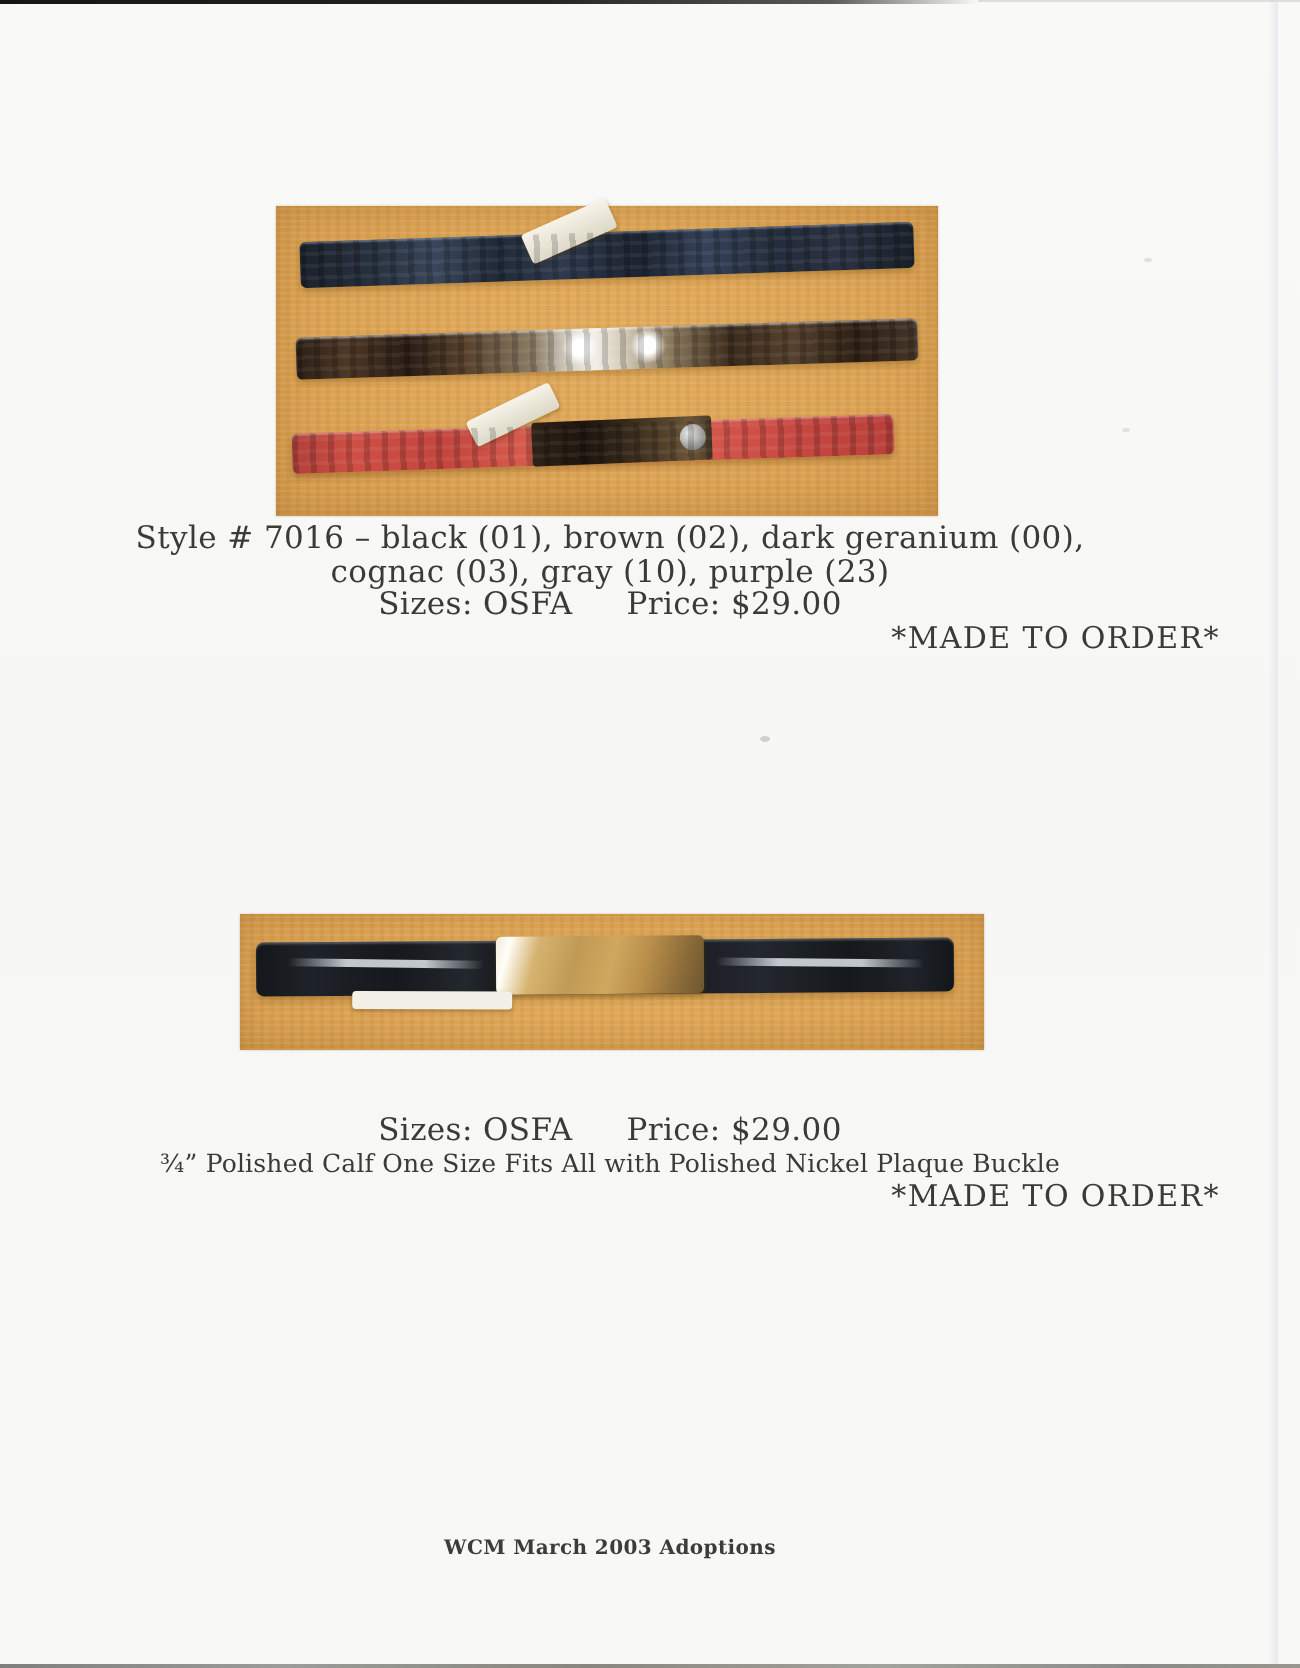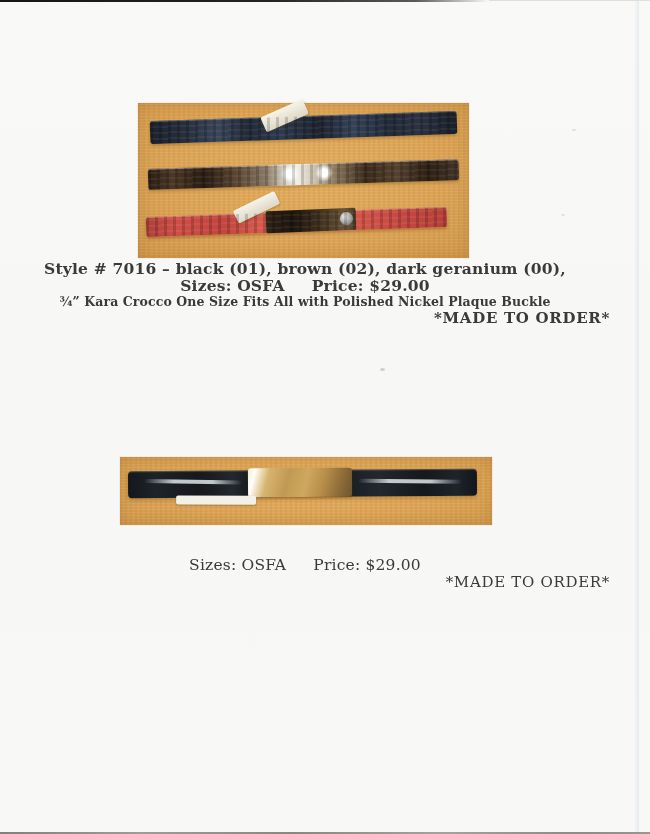--- a/index.html
+++ b/index.html
@@ -73,21 +73,21 @@
   .gloss{position:absolute;height:4px;border-radius:3px;pointer-events:none;
     background:linear-gradient(90deg,rgba(235,242,246,0),rgba(235,242,246,.8) 30%,rgba(235,242,246,.8) 70%,rgba(235,242,246,0));}
   .gloss-left{left:16px;top:9px;width:98px;transform:rotate(1.2deg);}
   .gloss-right{left:230px;top:10px;width:104px;transform:rotate(1deg);}
   .buckle-calf{position:absolute;left:120px;top:-2px;width:104px;height:29px;border-radius:3px;
     background:linear-gradient(105deg,#f0ead8 0%,#fffef8 7%,#d6b370 20%,#c09a54 38%,#cfa75e 55%,#b98f4a 70%,#8a6a38 88%,#6e5630 100%);
     box-shadow:0 1px 2px rgba(90,60,10,.4);}
 
   
   .caption{position:absolute;left:0;width:610px;text-align:center;}
-  .cap1{top:261px;font-weight:bold;}
+  .cap1{top:261px;}
   .cap2{top:557px;}
   .t-line{font-size:15.5px;line-height:16.5px;letter-spacing:.2px;}
   .d-line{font-size:12.5px;line-height:16px;letter-spacing:.1px;}
   .mto{font-size:15px;line-height:17px;letter-spacing:.7px;text-align:right;}
   .gap{display:inline-block;width:27px;}
 
   .footer{position:absolute;left:0;top:769px;width:610px;text-align:center;
     font-size:10px;font-weight:bold;letter-spacing:.2px;color:#3c3c3a;}
 </style>
 </head>
@@ -111,35 +111,37 @@
       <div class="belt belt-brown croc"></div>
       <div class="belt belt-red croc">
         <div class="tag tag-2"></div>
         <div class="buckle-dark">
           <div class="buckle-knot"></div>
         </div>
       </div>
     </div>
     <div class="caption cap1">
       <div class="t-line">Style # 7016 – black (01), brown (02), dark geranium (00),</div>
+      <div class="t-line">cognac (03), gray (10), purple (23)</div>
       <div class="t-line"><span>Sizes: OSFA</span><span class="gap"></span><span>Price: $29.00</span></div>
-      <div class="d-line">¾” Kara Crocco One Size Fits All with Polished Nickel Plaque Buckle</div>
       <div class="mto">*MADE TO ORDER*</div>
     </div>
   </section>
 
   <section>
     <div class="photo photo2">
       <div class="belt belt-calf">
         <div class="gloss gloss-left"></div>
         <div class="gloss gloss-right"></div>
         <div class="buckle-calf"></div>
         <div class="tag tag-3"></div>
       </div>
     </div>
     <div class="caption cap2">
       <div class="t-line"><span>Sizes: OSFA</span><span class="gap"></span><span>Price: $29.00</span></div>
+      <div class="d-line">¾” Polished Calf One Size Fits All with Polished Nickel Plaque Buckle</div>
       <div class="mto">*MADE TO ORDER*</div>
     </div>
   </section>
 
+  <div class="footer">WCM March 2003 Adoptions</div>
 
 </div>
 
 </body></html>

